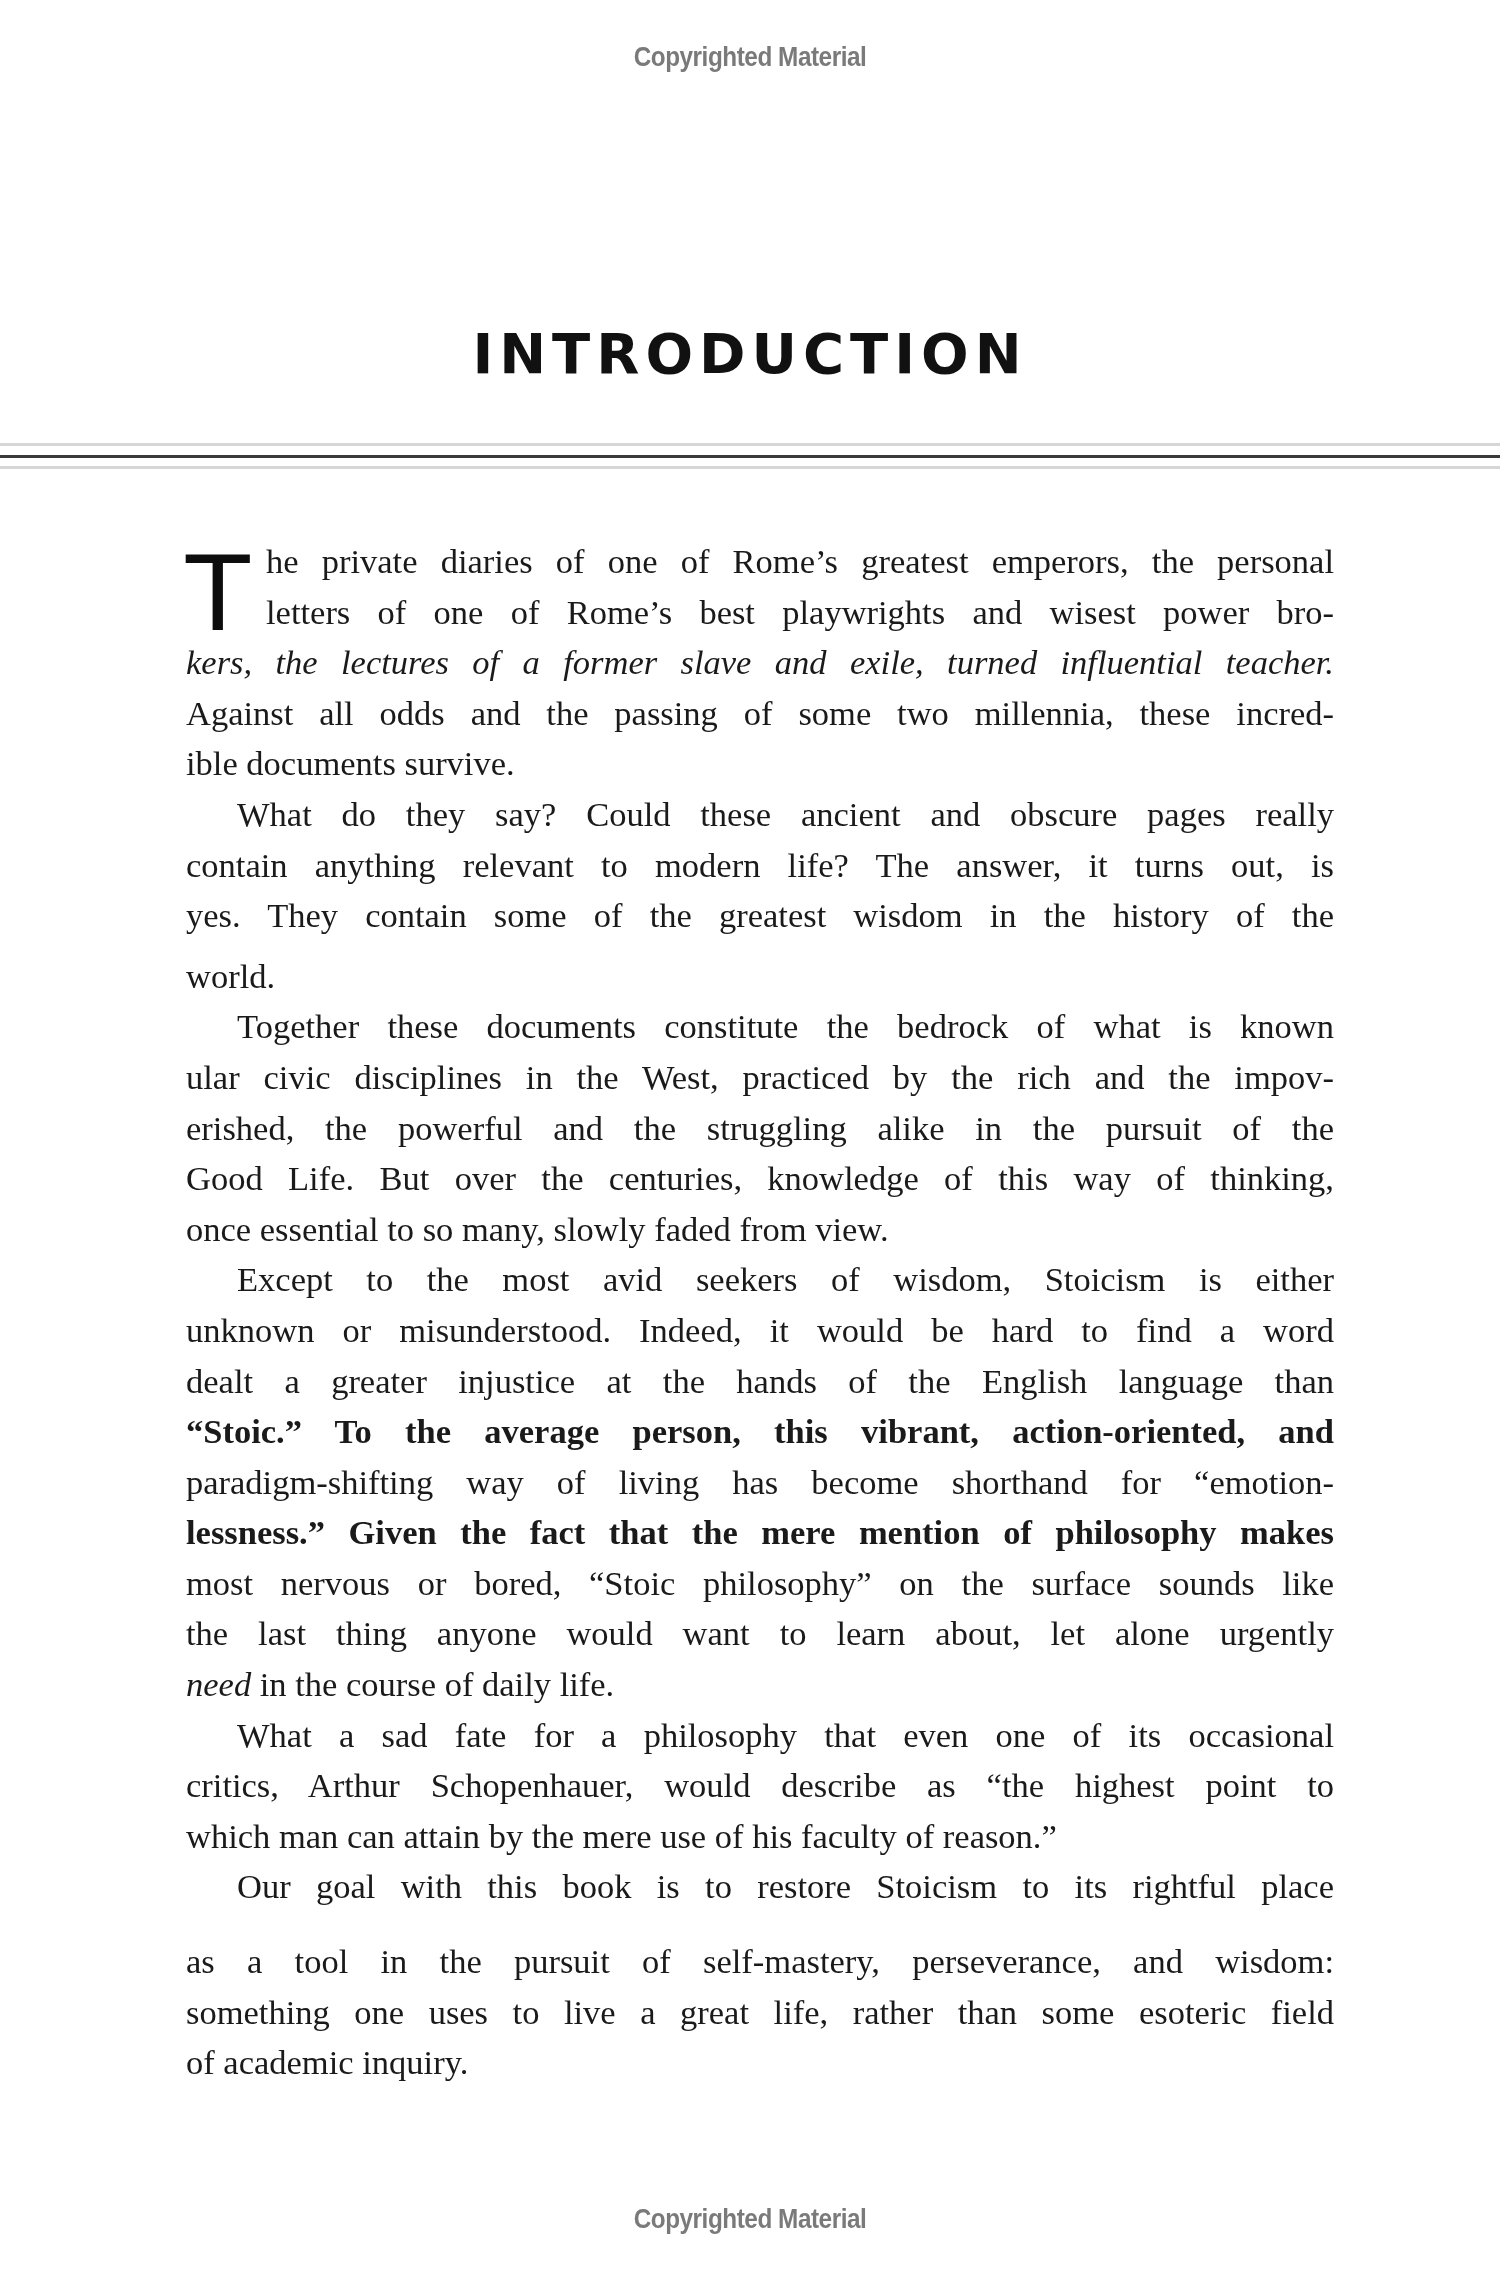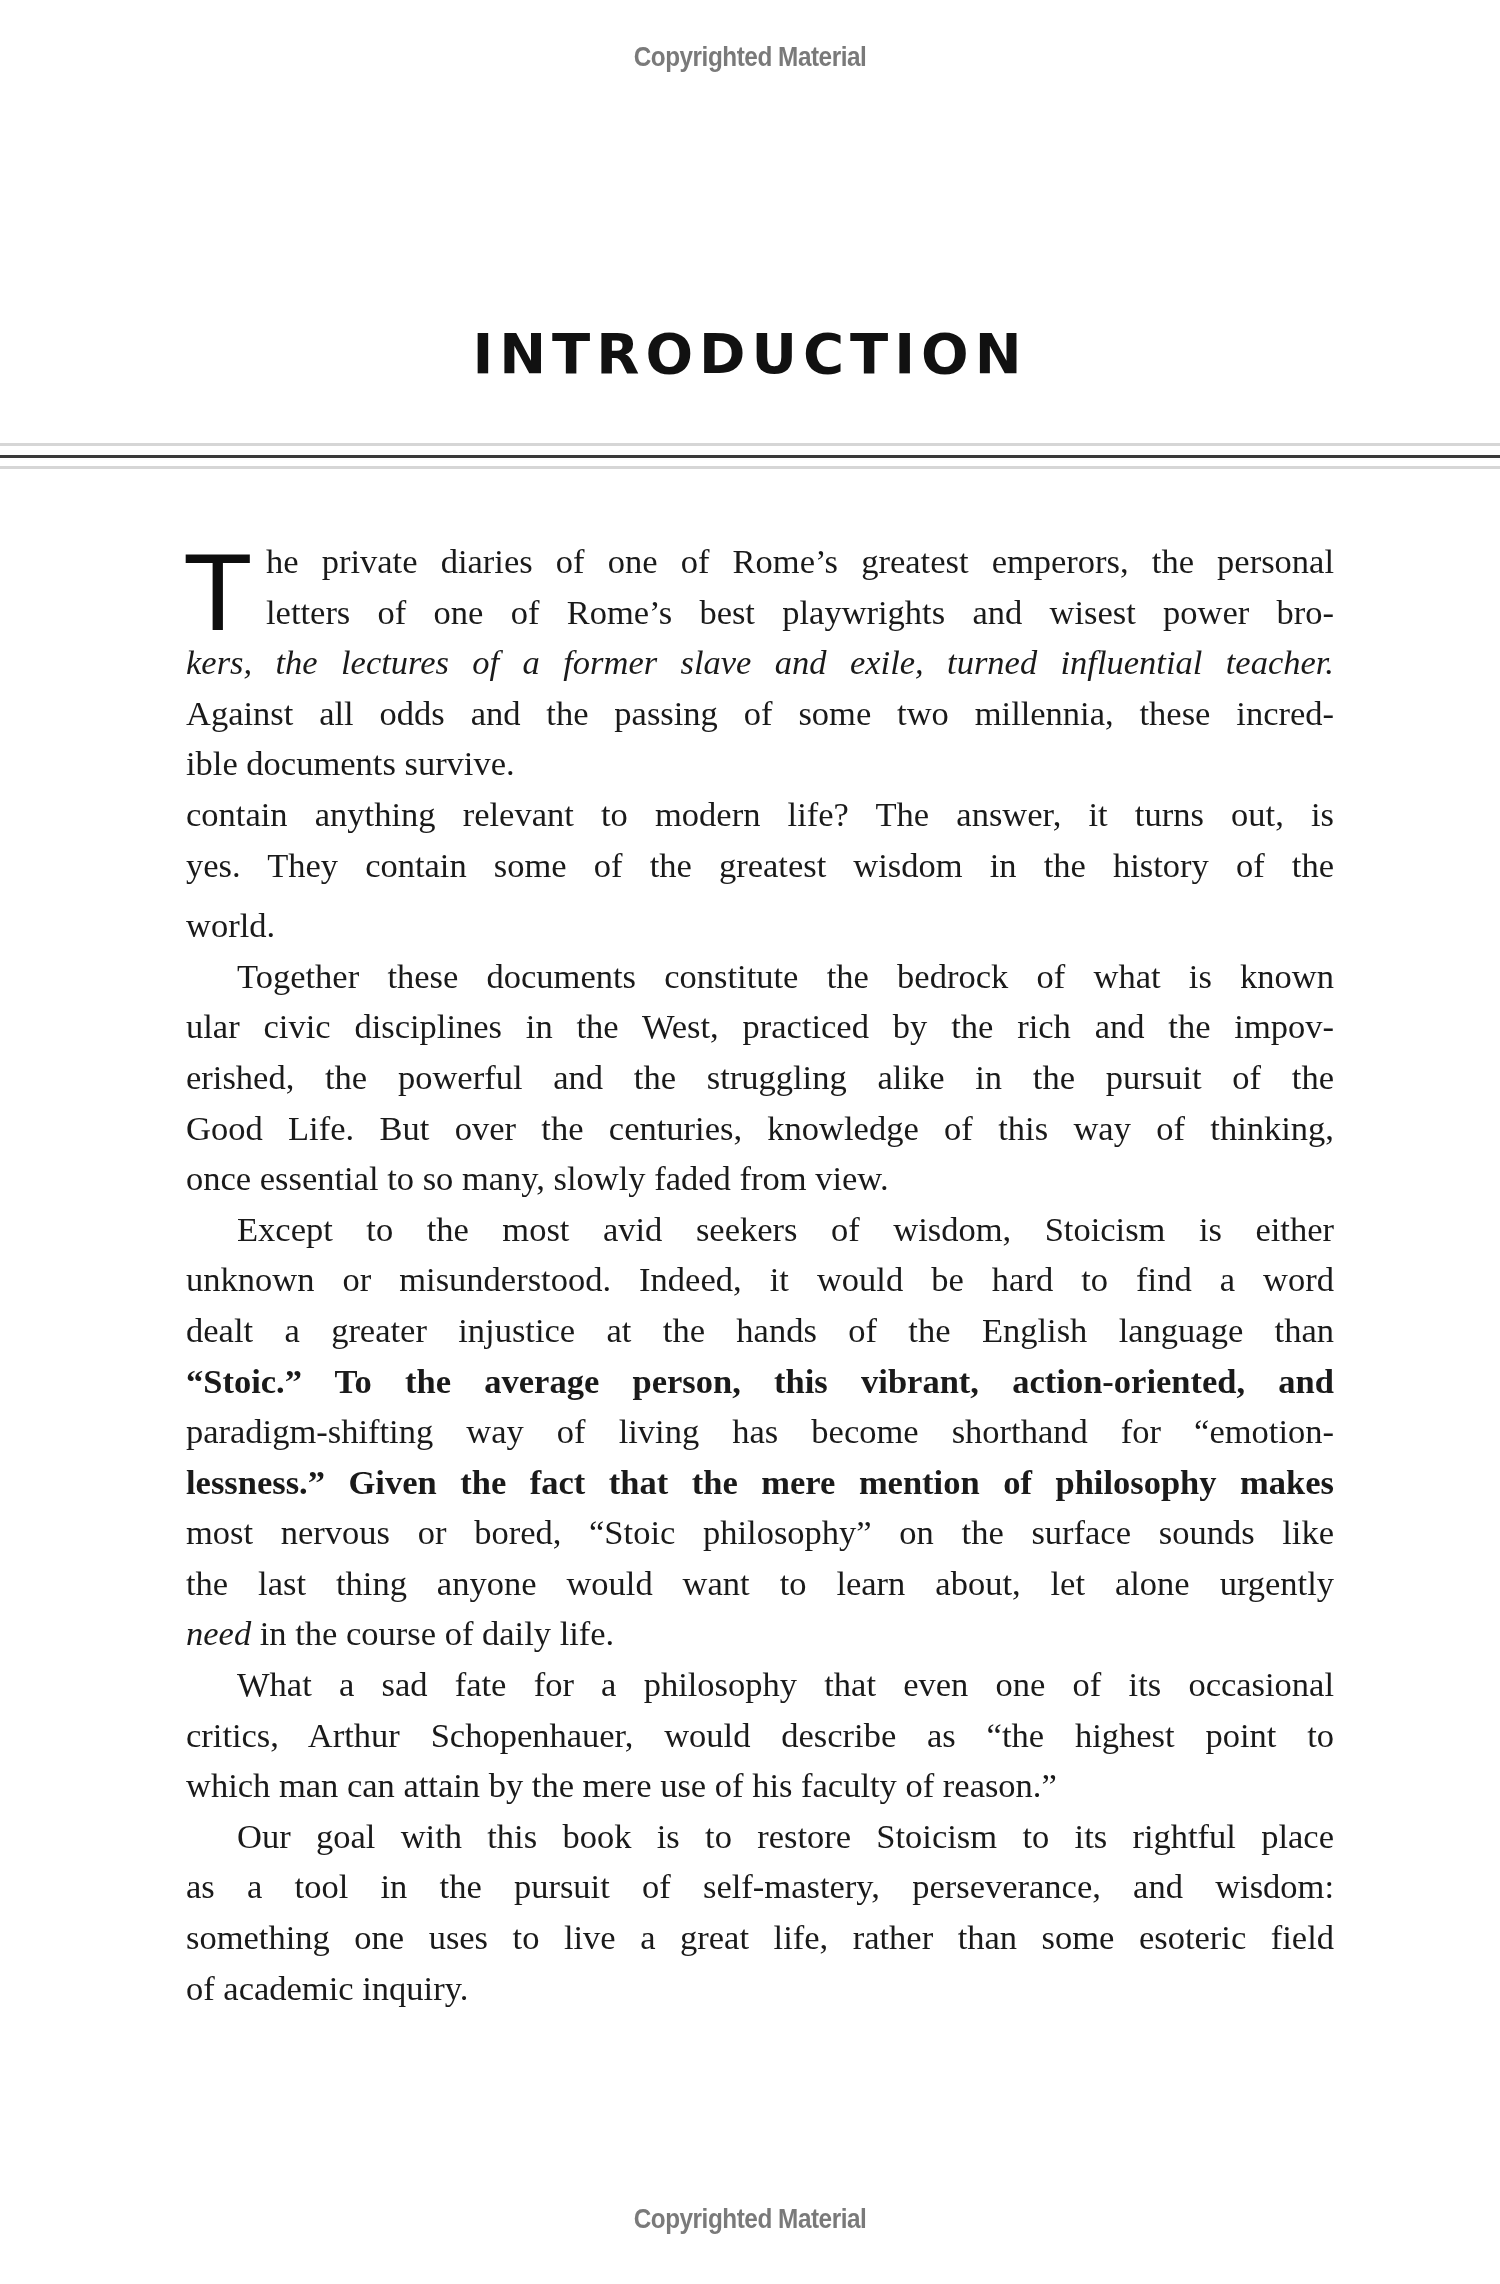--- a/index.html
+++ b/index.html
@@ -56,20 +56,21 @@
 <div class="body-text" id="body-text">
   <span class="dropcap">T</span>
 <div class="para">
       <span class="line dropindent" style="white-space: nowrap;">he private diaries of one of Rome’s greatest emperors, the personal</span>
       <span class="line dropindent" style="white-space: nowrap;">letters of one of Rome’s best playwrights and wisest power bro-</span>
       <span class="line" style="white-space: nowrap; font-style: italic;">kers, the lectures of a former slave and exile, turned influential teacher.</span>
       <span class="line" style="white-space: nowrap;">Against all odds and the passing of some two millennia, these incred-</span>
       <span class="line last" style="white-space: nowrap;">ible documents survive.</span>
     </div>
     <div class="para">
+      <span class="line indent" style="white-space: nowrap;">What do they say? Could these ancient and obscure pages really</span>
       <span class="line" style="white-space: nowrap;">contain anything relevant to modern life? The answer, it turns out, is</span>
       <span class="line" style="white-space: nowrap;">yes. They contain some of the greatest wisdom in the history of the</span>
       <span class="line last" style="white-space: nowrap; margin-top: 10px;">world.</span>
     </div>
     <div class="para">
       <span class="line indent" style="white-space: nowrap;">Together these documents constitute the bedrock of what is known</span>
       <span class="line" style="white-space: nowrap;">ular civic disciplines in the West, practiced by the rich and the impov-</span>
       <span class="line" style="white-space: nowrap;">erished, the powerful and the struggling alike in the pursuit of the</span>
       <span class="line" style="white-space: nowrap;">Good Life. But over the centuries, knowledge of this way of thinking,</span>
       <span class="line last" style="white-space: nowrap;">once essential to so many, slowly faded from view.</span>
@@ -85,19 +86,19 @@
       <span class="line" style="white-space: nowrap;">the last thing anyone would want to learn about, let alone urgently</span>
       <span class="line last" style="white-space: nowrap;"><em>need</em><span> in the course of daily life.</span></span>
     </div>
     <div class="para">
       <span class="line indent" style="white-space: nowrap;">What a sad fate for a philosophy that even one of its occasional</span>
       <span class="line" style="white-space: nowrap;">critics, Arthur Schopenhauer, would describe as “the highest point to</span>
       <span class="line last" style="white-space: nowrap;">which man can attain by the mere use of his faculty of reason.”</span>
     </div>
     <div class="para">
       <span class="line indent" style="white-space: nowrap;">Our goal with this book is to restore Stoicism to its rightful place</span>
-      <span class="line" style="white-space: nowrap;">as a tool in the pursuit of self-mastery, perseverance, and wisdom:</span>
+      <span class="line" style="white-space: nowrap; margin-top: 24px;">as a tool in the pursuit of self-mastery, perseverance, and wisdom:</span>
       <span class="line" style="white-space: nowrap;">something one uses to live a great life, rather than some esoteric field</span>
       <span class="line last" style="white-space: nowrap;">of academic inquiry.</span>
     </div>
   </div>
 
 <div class="watermark bottom">Copyrighted Material</div>
 
 </body></html>

